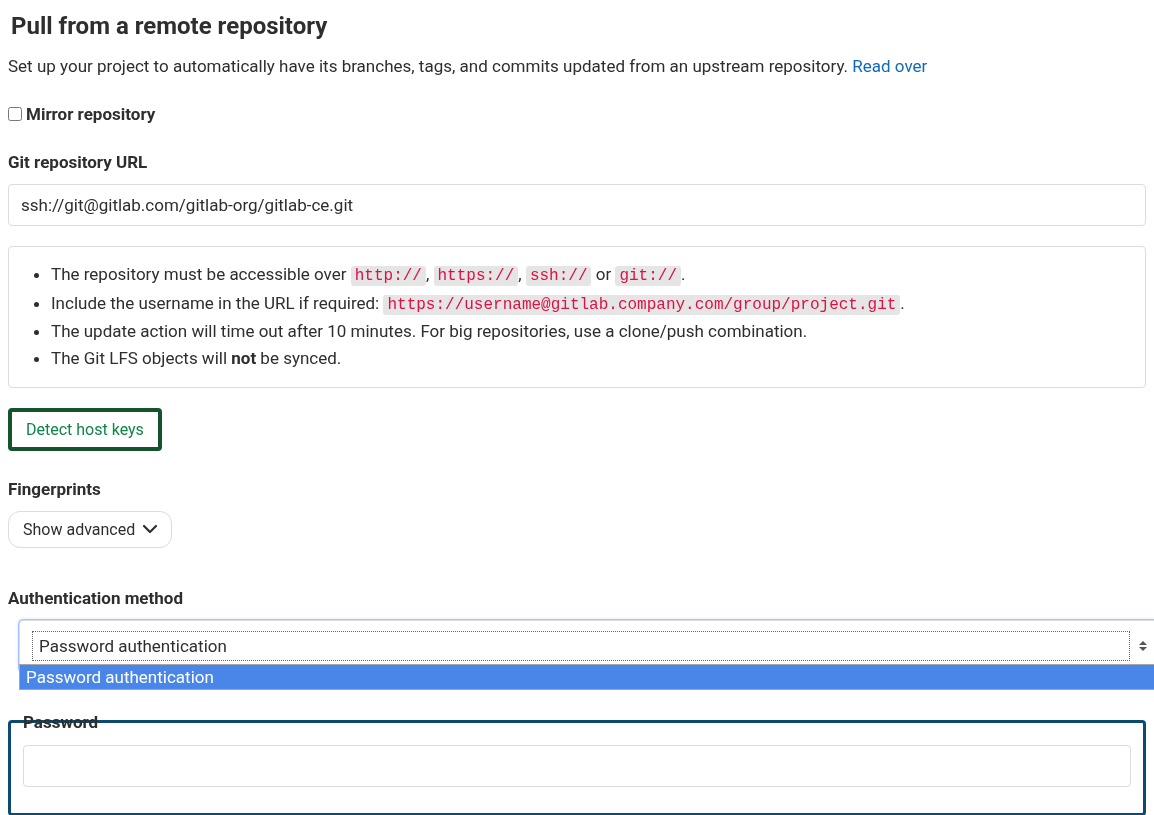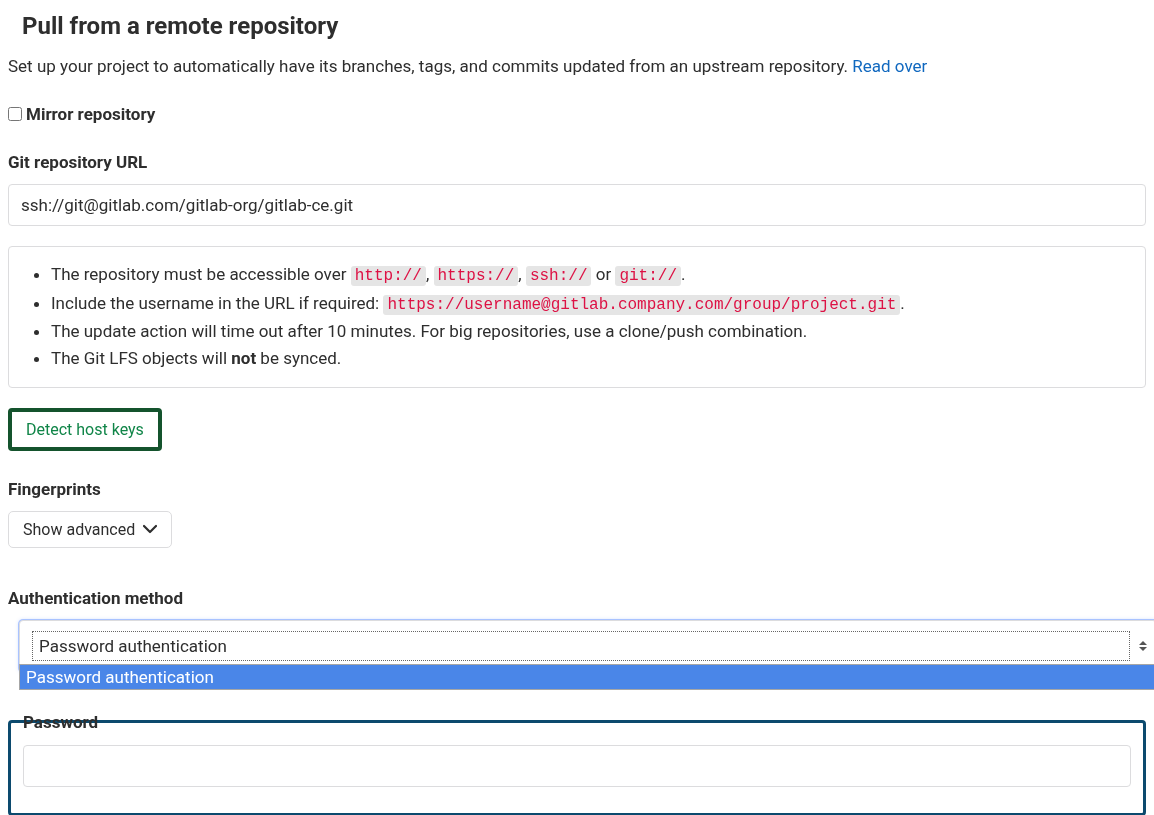--- a/index.html
+++ b/index.html
@@ -7,21 +7,21 @@
     margin: 0;
     padding: 8px;
     font-family: -apple-system, BlinkMacSystemFont, "Segoe UI", Roboto, "Helvetica Neue", Arial, sans-serif;
     font-size: 16px;
     color: #2e2e2e;
     width: 1154px;
   }
   h2 {
     font-size: 24px;
     font-weight: 700;
-    margin: 4px 0 16px 14px;
+    margin: 4px 0 16px 3px;
   }
   .subtitle {
     font-size: 17px;
     margin-bottom: 28px;
   }
   .subtitle a {
     color: #1068bf;
     text-decoration: none;
   }
   .checkbox-row {
@@ -86,21 +86,21 @@
     border-radius: 4px;
     cursor: pointer;
     font-family: inherit;
   }
   .btn-outline-gray {
     background: #fff;
     border: 1px solid #dcdcde;
     color: #2e2e2e;
     padding: 8px 14px;
     font-size: 16px;
-    border-radius: 5px;
+    border-radius: 12px;
     cursor: pointer;
     font-family: inherit;
     display: inline-flex;
     align-items: center;
     gap: 8px;
   }
   .chevron-down-svg {
     width: 14px;
     height: 10px;
   }

